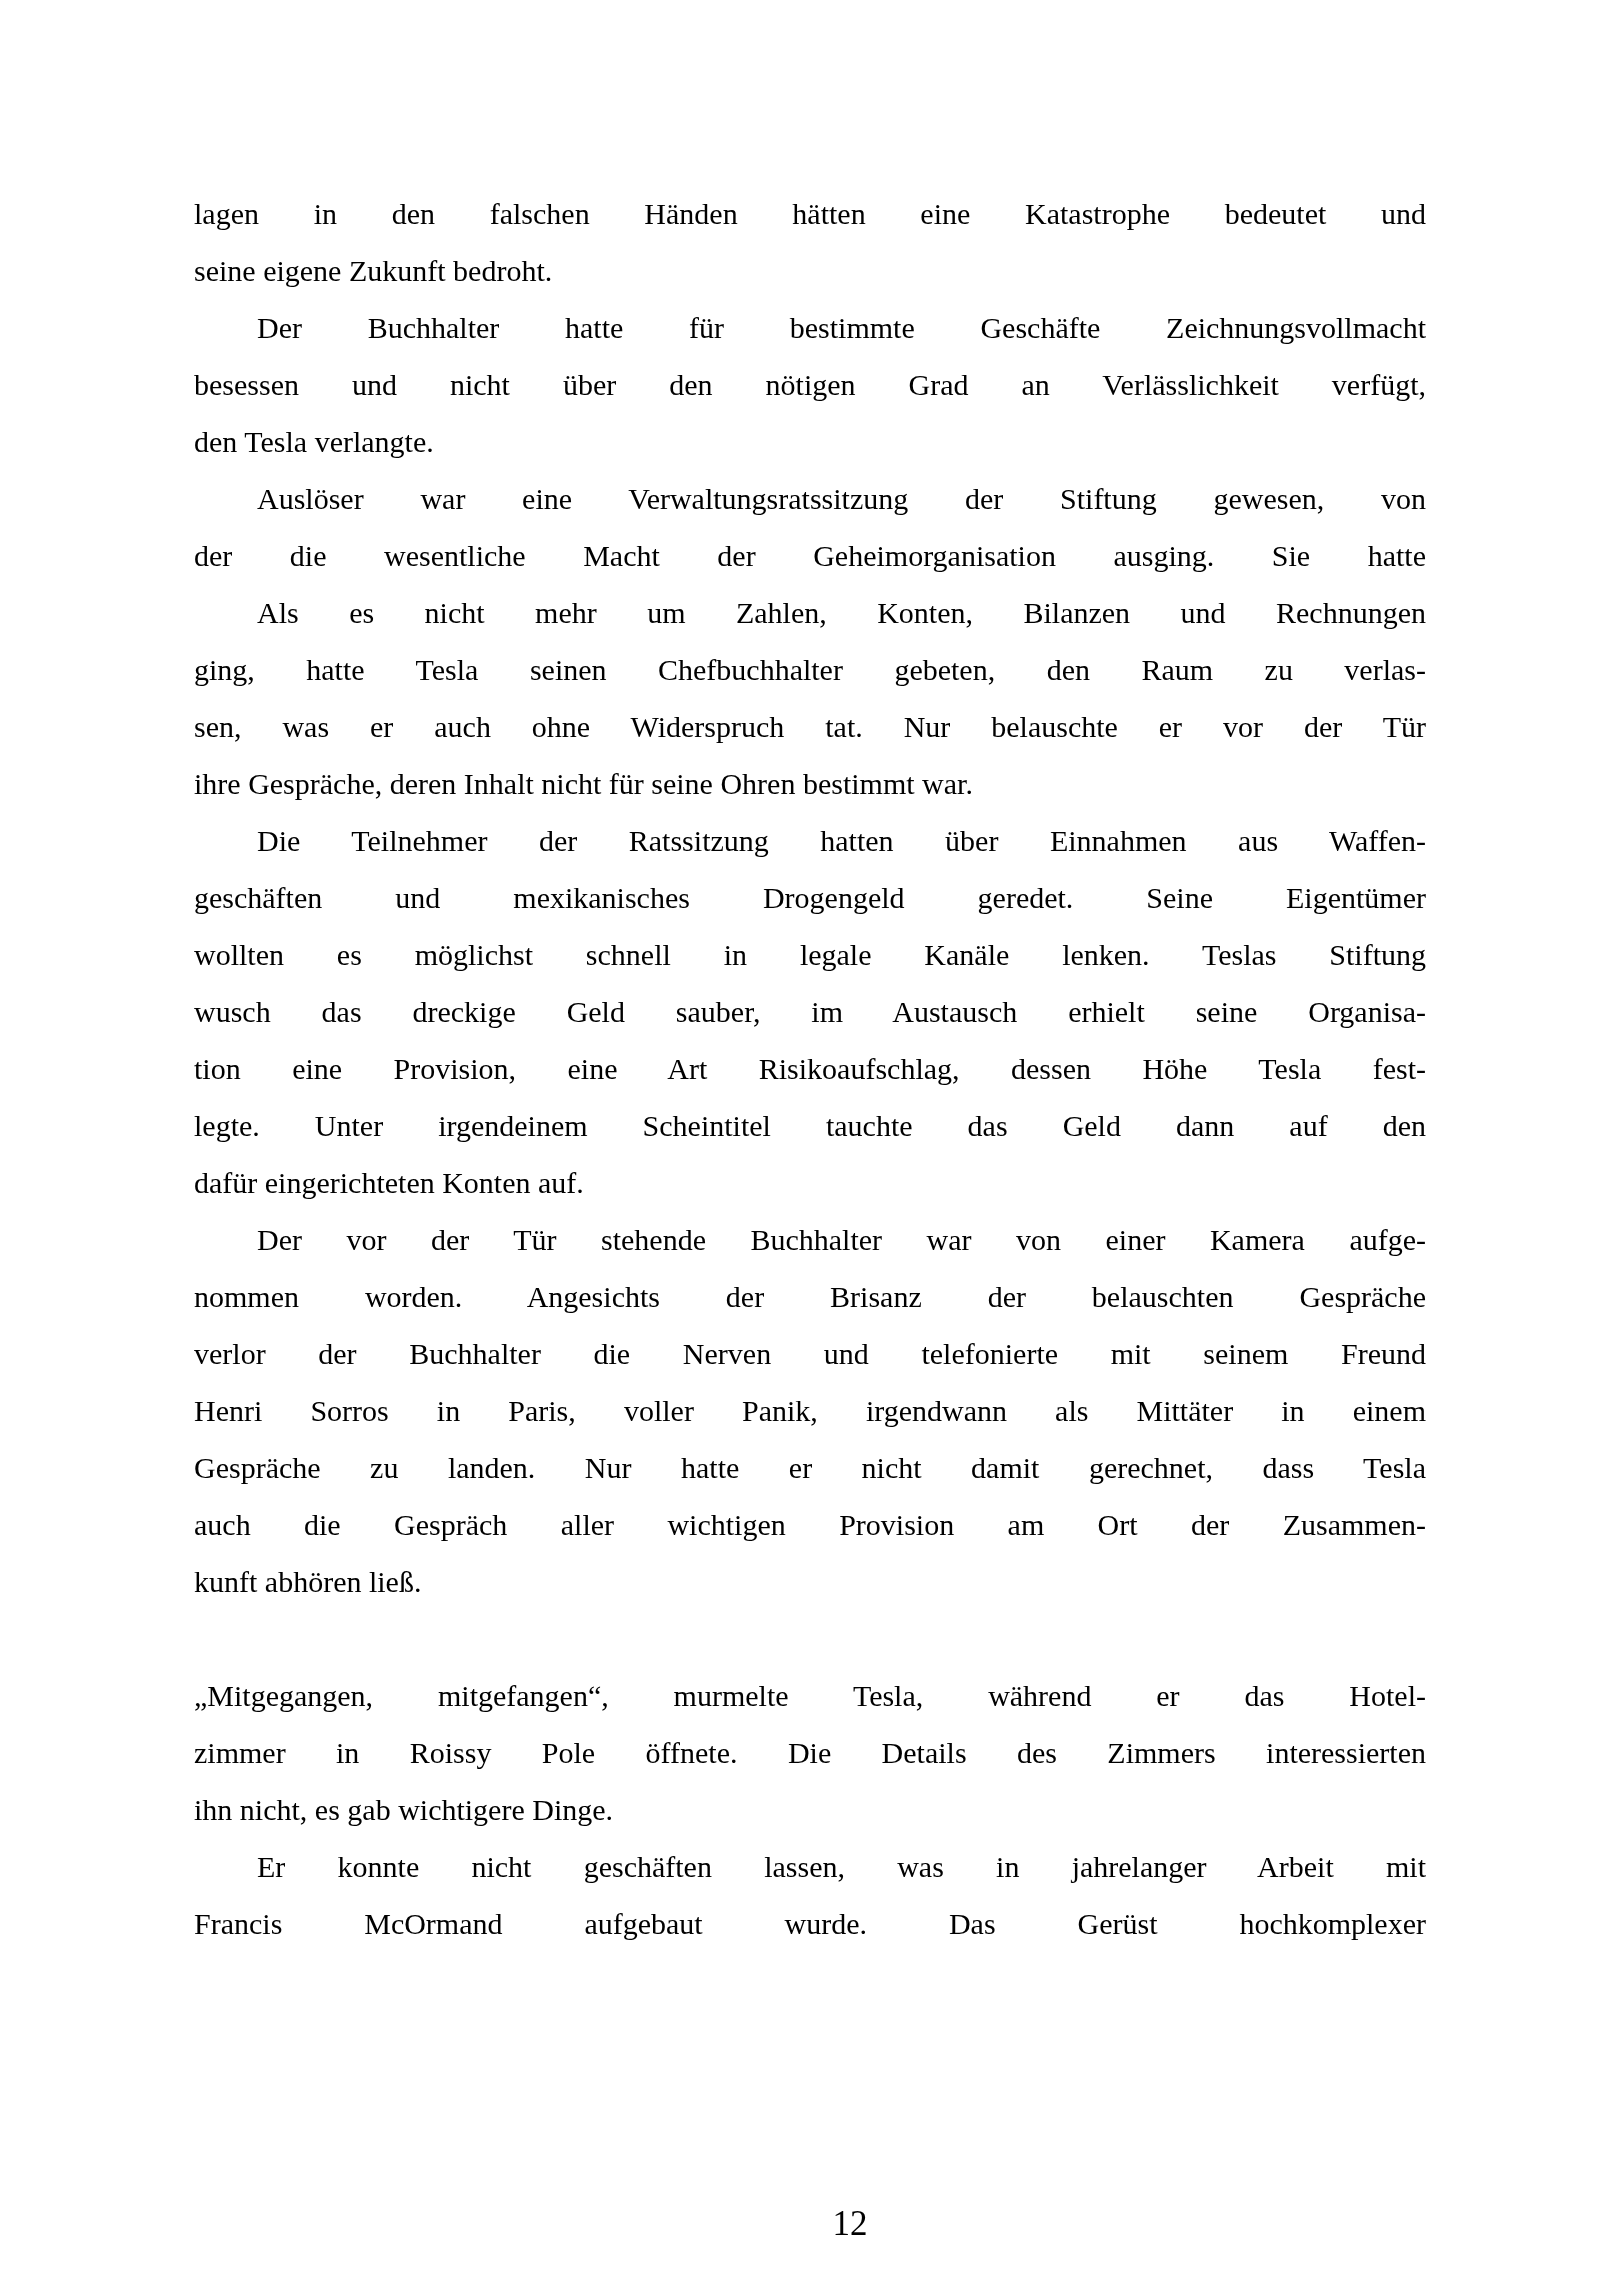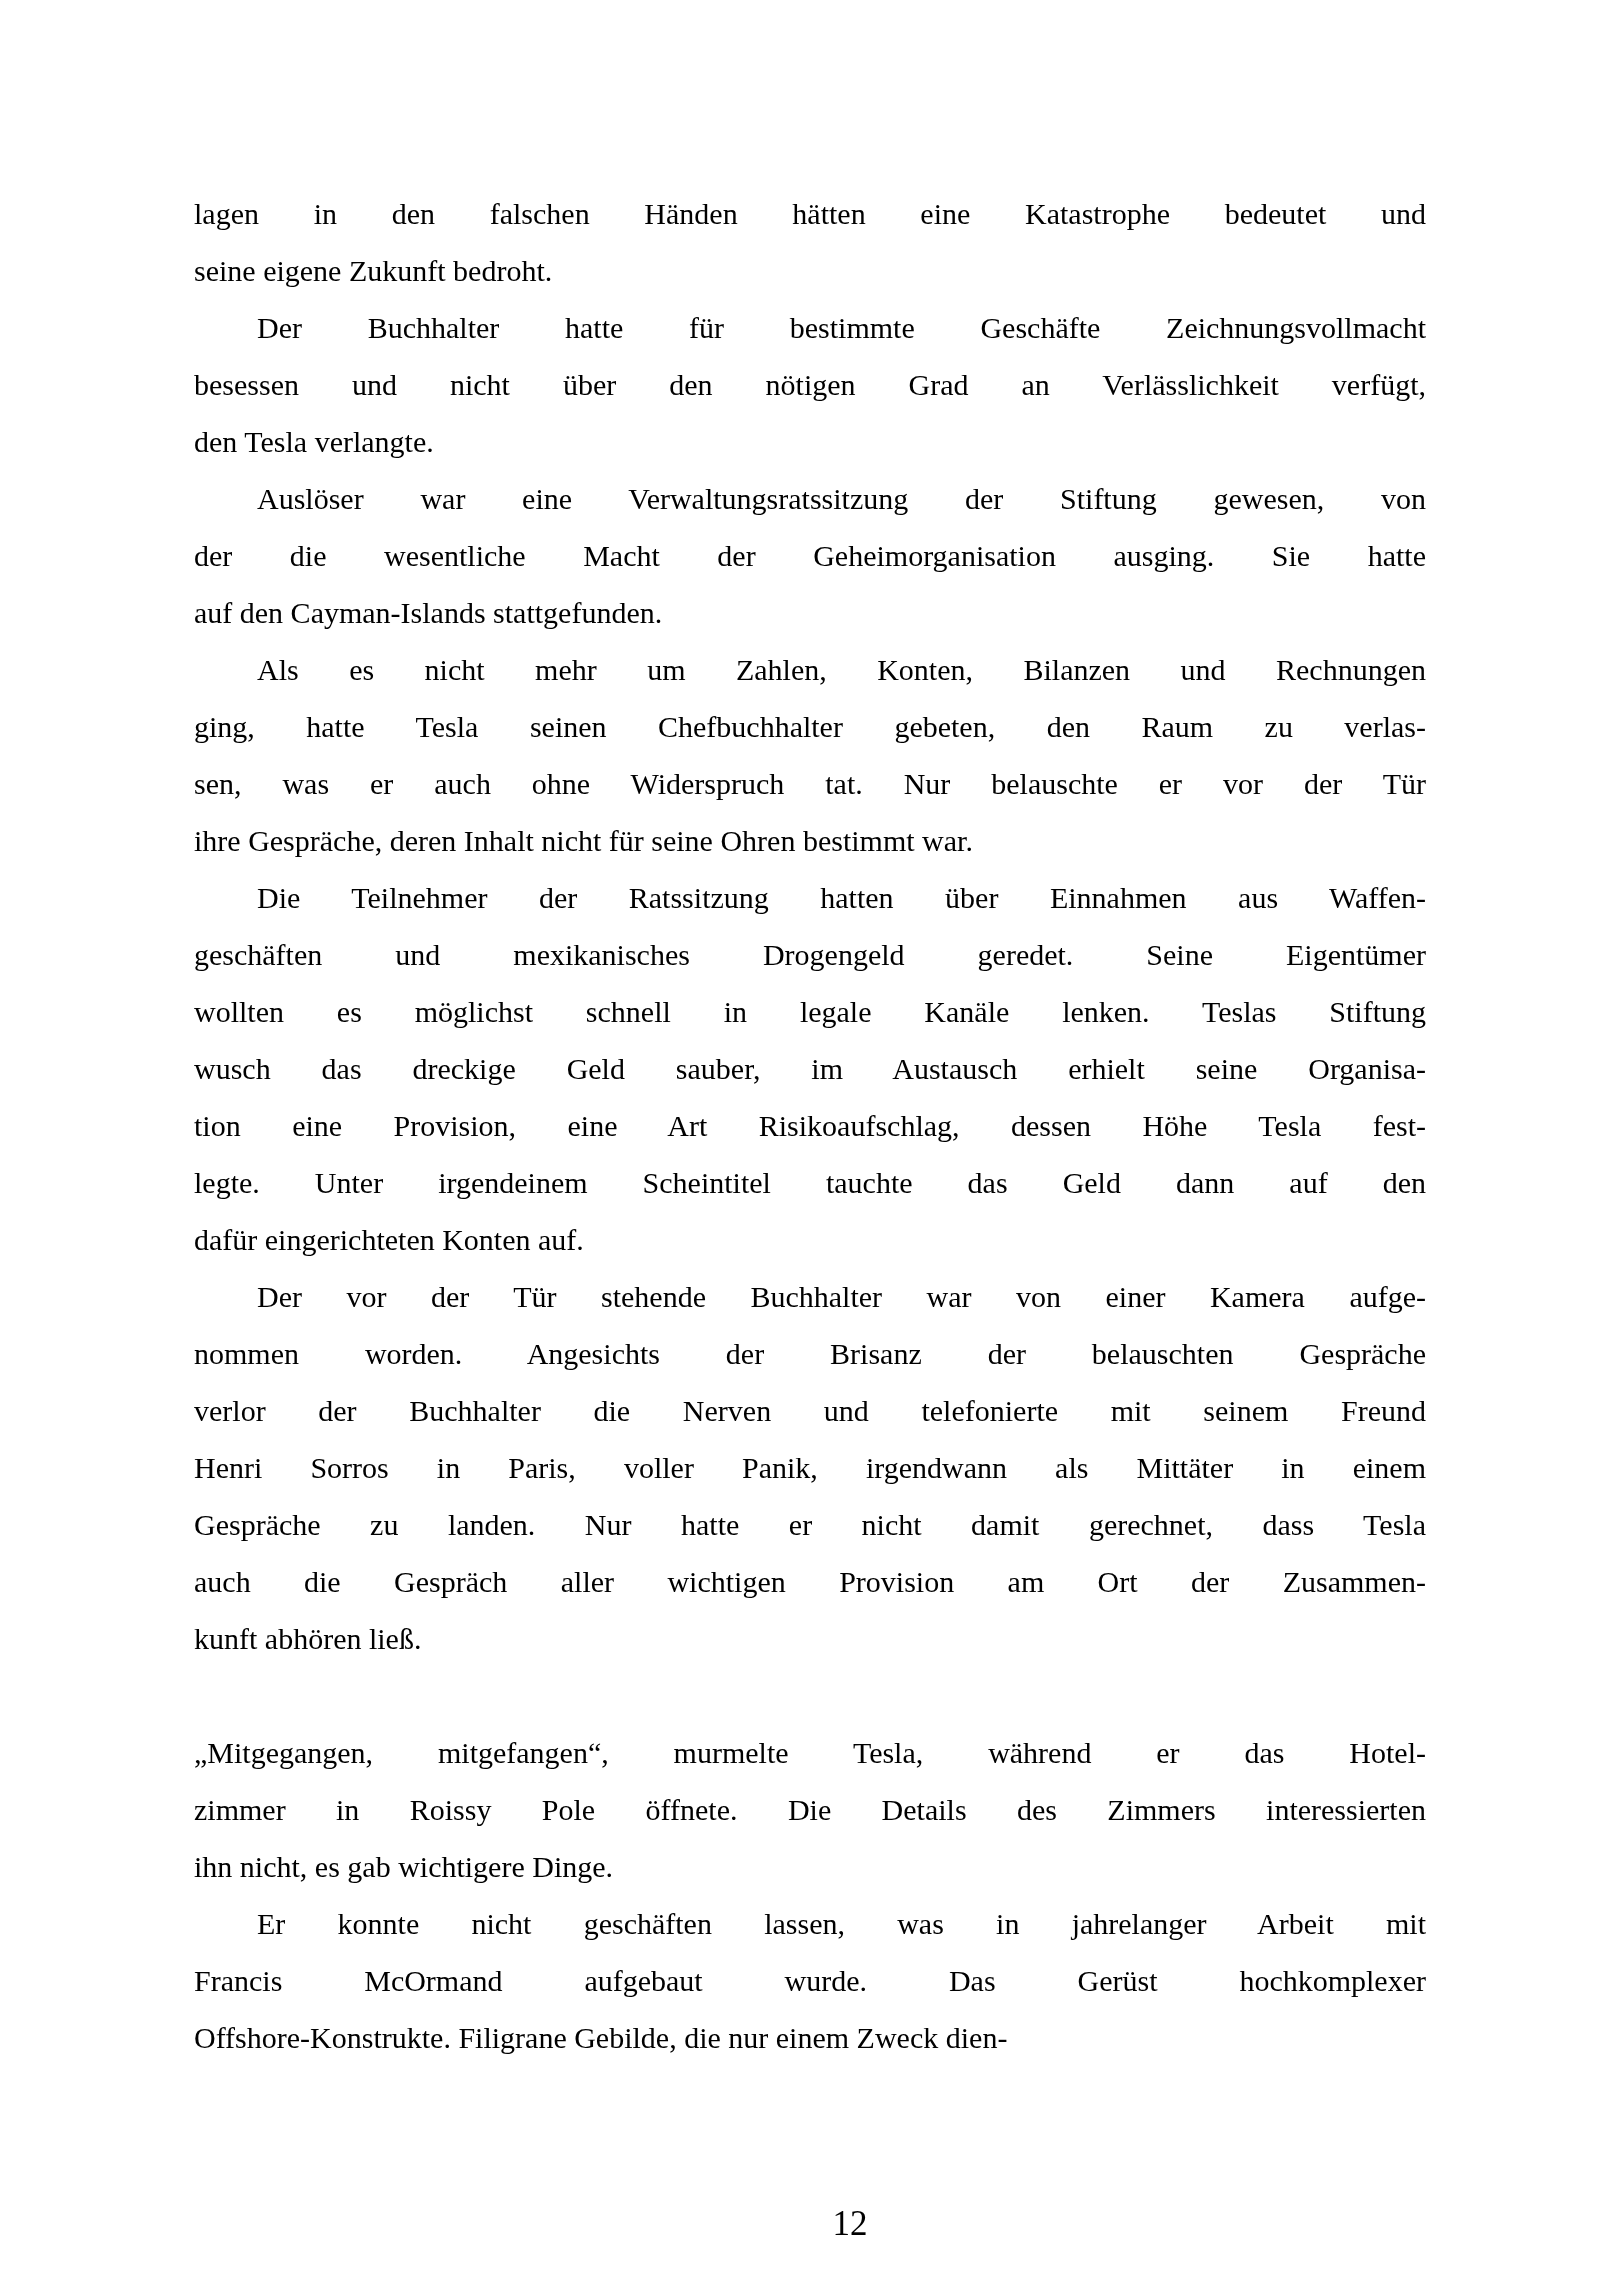--- a/index.html
+++ b/index.html
@@ -59,21 +59,20 @@
         <div class="line last">seine eigene Zukunft bedroht.</div>
       </div>
       <div class="paragraph">
         <div class="line indent">Der Buchhalter hatte für bestimmte Geschäfte Zeichnungsvollmacht</div>
         <div class="line">besessen und nicht über den nötigen Grad an Verlässlichkeit verfügt,</div>
         <div class="line last">den Tesla verlangte.</div>
       </div>
       <div class="paragraph">
         <div class="line indent">Auslöser war eine Verwaltungsratssitzung der Stiftung gewesen, von</div>
         <div class="line">der die wesentliche Macht der Geheimorganisation ausging. Sie hatte</div>
-        <div class="line last">auf den Cayman-Islands stattgefunden.</div>
       </div>
       <div class="paragraph">
         <div class="line indent">Als es nicht mehr um Zahlen, Konten, Bilanzen und Rechnungen</div>
         <div class="line">ging, hatte Tesla seinen Chefbuchhalter gebeten, den Raum zu verlas-</div>
         <div class="line">sen, was er auch ohne Widerspruch tat. Nur belauschte er vor der Tür</div>
         <div class="line last">ihre Gespräche, deren Inhalt nicht für seine Ohren bestimmt war.</div>
       </div>
       <div class="paragraph">
         <div class="line indent">Die Teilnehmer der Ratssitzung hatten über Einnahmen aus Waffen-</div>
         <div class="line">geschäften und mexikanisches Drogengeld geredet. Seine Eigentümer</div>
@@ -93,18 +92,17 @@
         <div class="line last">kunft abhören ließ.</div>
       </div>
       <div class="paragraph gap-before">
         <div class="line">„Mitgegangen, mitgefangen“, murmelte Tesla, während er das Hotel-</div>
         <div class="line">zimmer in Roissy Pole öffnete. Die Details des Zimmers interessierten</div>
         <div class="line last">ihn nicht, es gab wichtigere Dinge.</div>
       </div>
       <div class="paragraph">
         <div class="line indent">Er konnte nicht geschäften lassen, was in jahrelanger Arbeit mit</div>
         <div class="line">Francis McOrmand aufgebaut wurde. Das Gerüst hochkomplexer</div>
-        <div class="line last">Offshore-Konstrukte. Filigrane Gebilde, die nur einem Zweck dien-</div>
       </div>
     </div>
   <div class="page-number">12</div>
 </div>
 
 
 </body></html>

